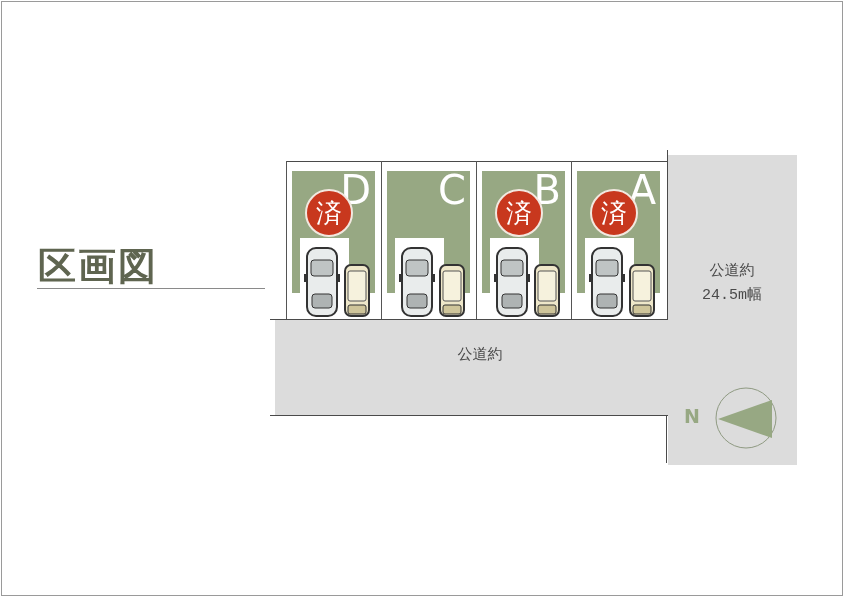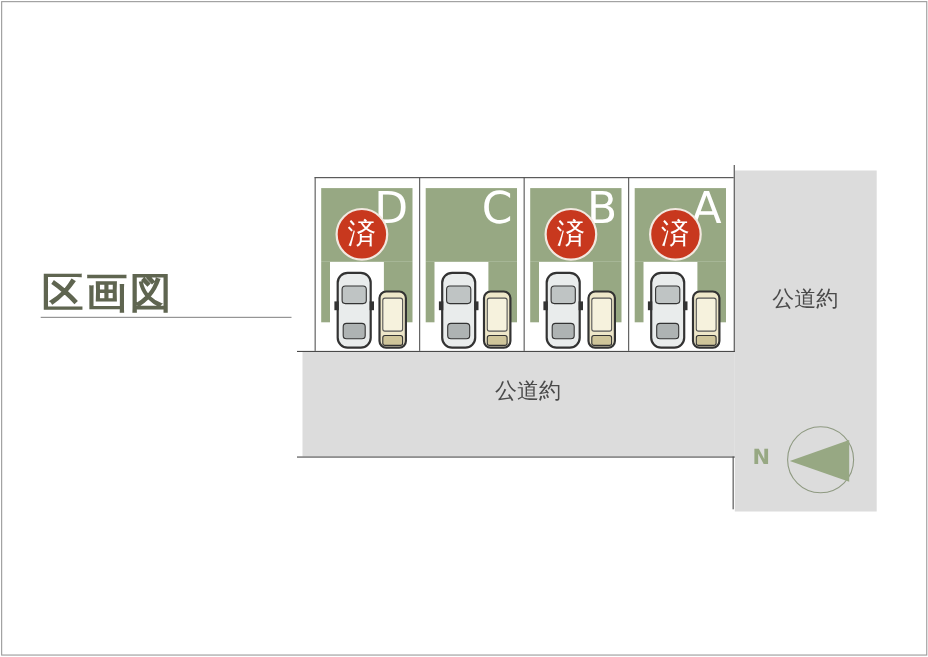--- a/index.html
+++ b/index.html
@@ -10,21 +10,21 @@
   .road-h { position: absolute; left: 275px; top: 320px; width: 393px; height: 95px; background: #dcdcdc; }
   .road-v { position: absolute; left: 668px; top: 155px; width: 129px; height: 310px; background: #dcdcdc; }
   .line { position: absolute; background: #4a4a4a; }
   .lot { position: absolute; top: 161px; width: 95px; height: 158px; box-sizing: border-box; border-left: 1px solid #555; }
   .lot-green-top { position: absolute; left: 5px; top: 10px; width: 83px; height: 67px; background: #97a883; }
   .lot-green-left { position: absolute; left: 5px; top: 77px; width: 8px; height: 55px; background: #97a883; }
   .lot-green-right { position: absolute; left: 62px; top: 77px; width: 26px; height: 55px; background: #97a883; }
   .lot-letter { position: absolute; right: 10px; top: 5px; font-family: "DejaVu Sans", sans-serif; font-size: 40px; color: #ffffff; line-height: 48px; font-weight: normal; }
   .sold { position: absolute; left: 18px; top: 28px; width: 48px; height: 48px; border-radius: 50%; background: #c8381e; border: 2px solid #f2e8e0; box-sizing: border-box; color: #fff; font-size: 26px; line-height: 44px; text-align: center; font-family: "DejaVu Sans", sans-serif; }
   .car { position: absolute; }
-  .road-label { position: absolute; color: #4a4a4a; font-family: Liberation Sans, sans-serif; font-size: 20px; line-height: 24px; text-align: center; }
+  .road-label { position: absolute; color: #4a4a4a; font-family: Liberation Mono, monospace; font-size: 15px; line-height: 24px; text-align: center; }
   .compass { position: absolute; left: 714px; top: 386px; }
   .compass-n { position: absolute; left: 684px; top: 405px; font-family: "DejaVu Sans", sans-serif; font-weight: bold; font-size: 19px; color: #97a883; }
 </style>
 </head>
 <body>
 
 <div class="frame"></div>
 
 <div class="title">区画図</div>
 <div class="title-rule"></div>
@@ -115,19 +115,20 @@
     <rect x="5" y="8" width="18" height="30" rx="2" fill="#f6f2dd" stroke="#555"></rect>
     <rect x="5" y="42" width="18" height="9" rx="2" fill="#cfc59a" stroke="#333"></rect>
   </svg>
 </div>
 
 <div class="road-label" style="left:420px; top:344px; width:120px;">
   <div>公道約</div>
 </div>
 <div class="road-label" style="left:672px; top:260px; width:120px;">
   <div>公道約</div>
+  <div>24.5m幅</div>
 </div>
 
 <div class="compass-n">N</div>
 <svg class="compass" width="66" height="66" viewBox="0 0 66 66">
   <circle cx="32" cy="32" r="30" fill="none" stroke="#8f9a82" stroke-width="1"></circle>
   <polygon points="4,33 58,14 58,52" fill="#97a883"></polygon>
 </svg>
 
 </body></html>

